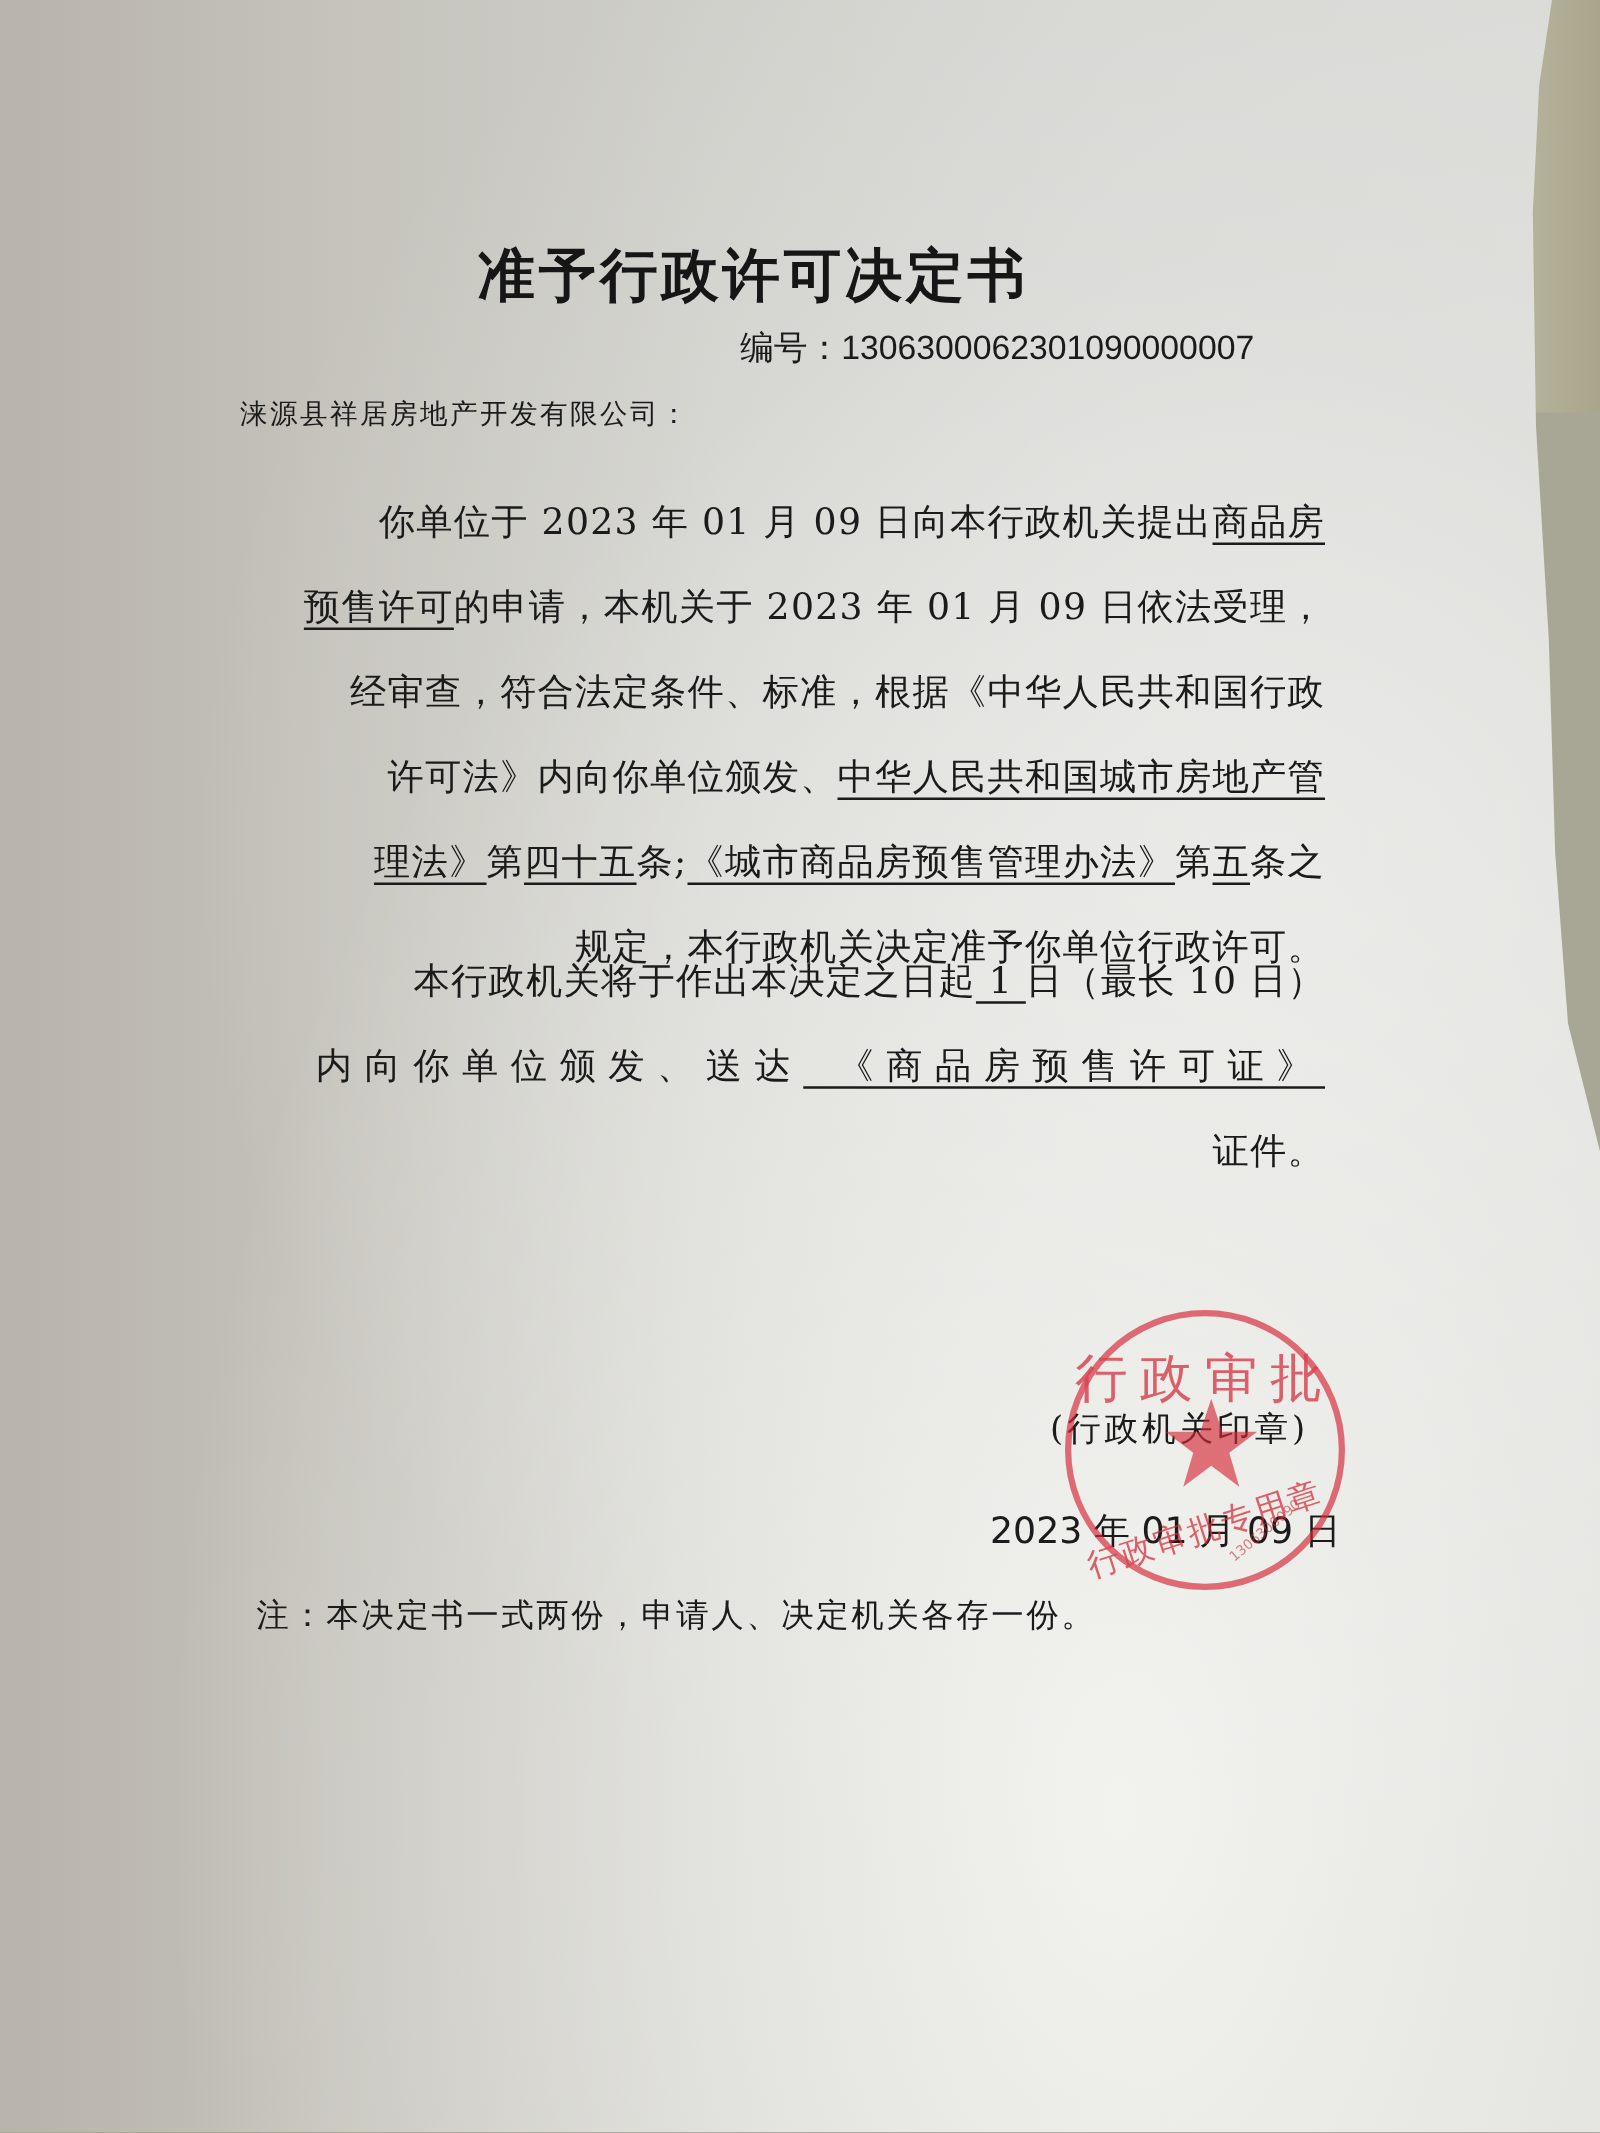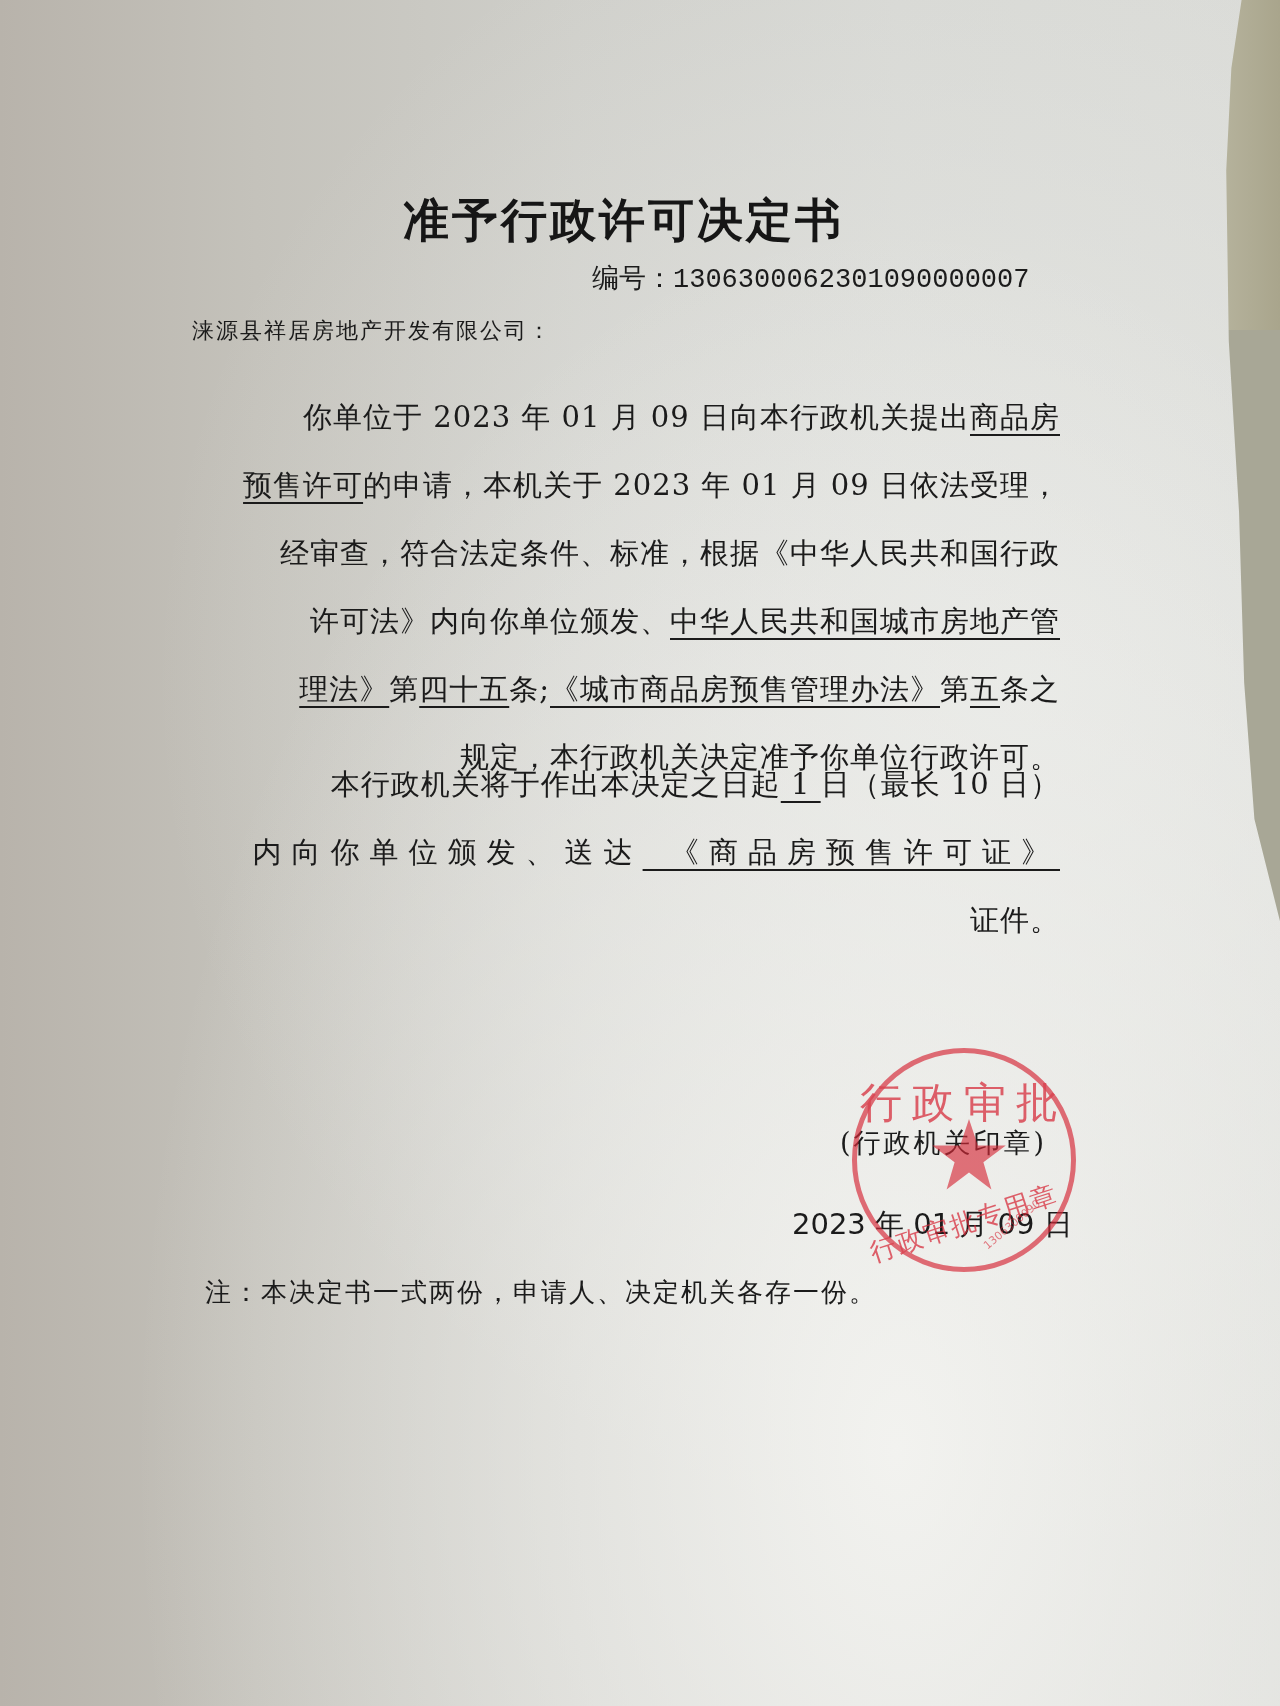--- a/index.html
+++ b/index.html
@@ -21,27 +21,27 @@
         linear-gradient(180deg, rgba(0,0,0,0.06) 0%, rgba(255,255,255,0.08) 60%, rgba(255,255,255,0.2) 100%);
       background-blend-mode: normal, normal, normal, overlay;
       clip-path: polygon(0 0, 97% 0, 96.2% 4%, 95.8% 10%, 96% 20%, 96.8% 30%, 97.2% 40%, 98% 48%, 100% 54%, 100% 100%, 0 100%);
     }
     .doc {
       position: absolute; left: 180px; top: 160px; width: 900px;
       color: #1b1b1b;
       font-family: "DejaVu Serif", "Liberation Serif", serif;
     }
     .title {
-      position: absolute; left: 223px; top: 30px; font-size: 46px; font-weight: bold;
+      position: absolute; left: 202px; top: 30px; font-size: 46px; font-weight: bold;
       letter-spacing: 3px; color: #161616;
       font-family: "DejaVu Sans", sans-serif;
     }
     .docno {
       position: absolute; left: 412px; top: 100px; font-size: 27px; white-space: nowrap;
-      font-family: Liberation Mono, monospace;
+      font-family: Liberation Sans, sans-serif;
     }
     .addressee {
       position: absolute; left: 12px; top: 156px; font-size: 22px; letter-spacing: 2px; white-space: nowrap;
     }
     .para {
       position: absolute; left: 0; width: 880px; font-size: 29px; line-height: 68px;
       letter-spacing: 1px;
     }
     .p1 { top: 223px; }
     .p2 { top: 738px; }

